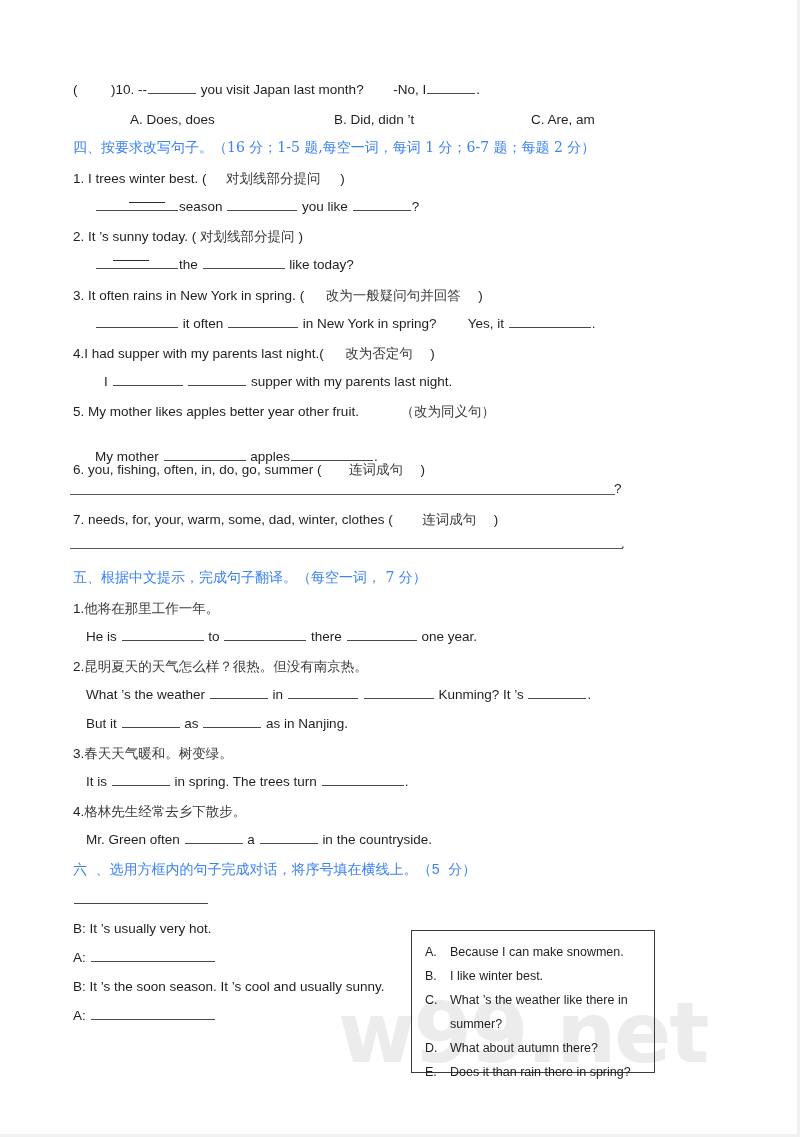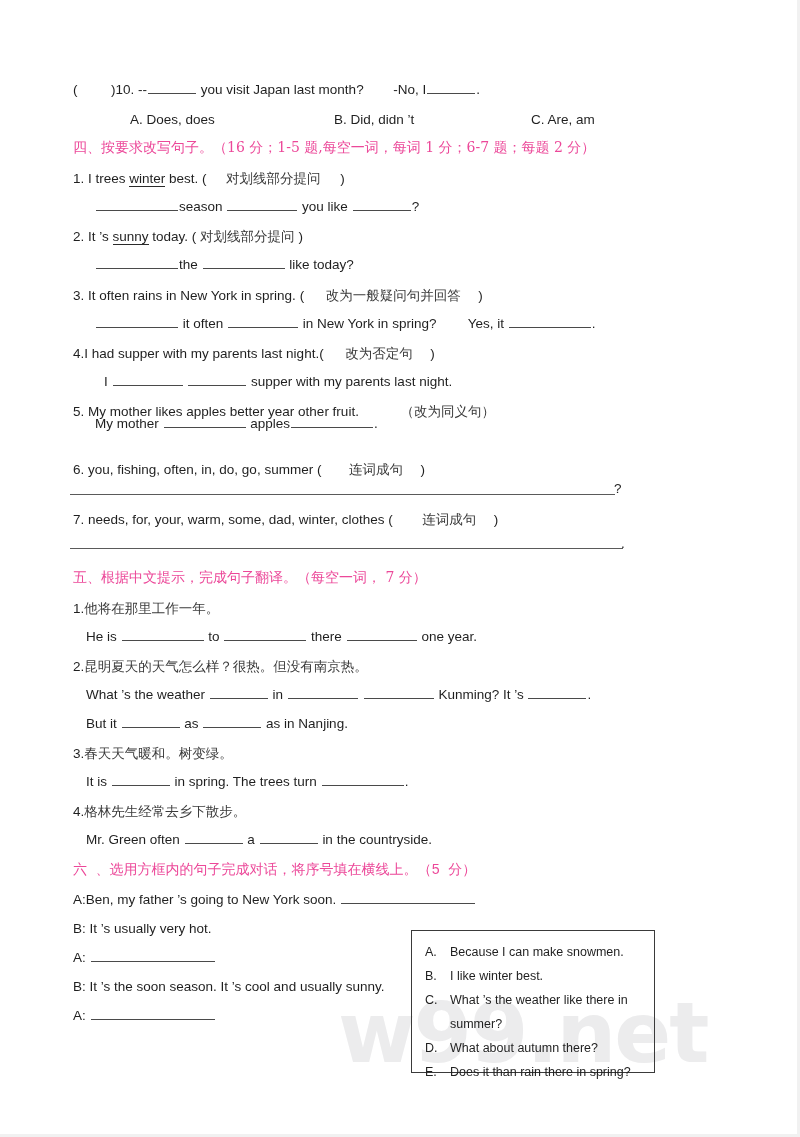--- a/index.html
+++ b/index.html
@@ -66,39 +66,39 @@
     color: #1f1f1f;
   }
   .cn {
     font-family: "DejaVu Sans", "Liberation Sans", sans-serif;
     font-size: 13.5px;
     color: #3a3a3a;
   }
   .heading {
     font-family: "DejaVu Serif", "Liberation Serif", serif;
     font-size: 14px;
-    color: #ec4899;
+    color: #3b82f6;
   }
 
   
   .blank {
     display: inline-block;
     border-bottom: 1px solid #4a4a4a;
     height: 11px;
     vertical-align: baseline;
     margin: 0 1px;
   }
   .b-sm { width: 48px; }
   .b-md { width: 58px; }
   .b-lg { width: 70px; }
   .b-xl { width: 82px; }
 
   .underword {
     border-bottom: 1px solid #2a2a2a;
-    padding-bottom: 0px;
+    padding-bottom: 16px;
   }
 
   
   .rule {
     position: absolute;
     border-bottom: 1px solid #5a5a5a;
     height: 0;
   }
 
   
@@ -190,21 +190,21 @@
     </div>
     <div class="line" style="left:104px; top:374px;">
       <span>I</span> <span class="blank b-lg"></span> <span class="blank b-md"></span> <span>supper with my parents last night.</span>
     </div>
 
     <div class="line" style="left:73px; top:403px;">
       <span>5. </span><span>My mother likes apples better year other fruit.</span>
       <span style="display:inline-block;width:34px;"></span>
       <span class="cn">（改为同义句）</span>
     </div>
-    <div class="line" style="left:95px; top:416px;">
+    <div class="line" style="left:95px; top:449px;">
       <span>My mother</span> <span class="blank b-xl"></span> <span>apples</span><span class="blank b-xl"></span><span>.</span>
     </div>
 
     <div class="line" style="left:73px; top:461px;">
       <span>6. </span><span>you, fishing, often, in, do, go, summer (</span>
       <span style="display:inline-block;width:20px;"></span>
       <span class="cn">连词成句</span>
       <span style="display:inline-block;width:10px;"></span>
       <span> )</span>
     </div>
@@ -250,21 +250,21 @@
     <div class="line" style="left:73px; top:803px;">
       <span>4.</span><span class="cn">格林先生经常去乡下散步。</span>
     </div>
     <div class="line" style="left:86px; top:832px;">
       <span>Mr. Green often</span> <span class="blank b-md"></span> <span>a</span> <span class="blank b-md"></span> <span>in the countryside.</span>
     </div>
 
     <div class="line heading" style="left:73px; top:862px;font-family:Liberation Mono, monospace;">六 、选用方框内的句子完成对话，将序号填在横线上。（5 分）</div>
 
     <div class="line" style="left:73px; top:892px;">
-      <span>A:Ben, my father  ’s going to New York soon.</span> <span class="blank" style="width:134px;"></span>
+       <span class="blank" style="width:134px;"></span>
     </div>
 
     <div class="line" style="left:73px; top:921px;">B: It ’s usually very hot.</div>
 
     <div class="line" style="left:73px; top:950px;">
       <span>A:</span> <span class="blank" style="width:124px;"></span>
     </div>
 
     <div class="line" style="left:73px; top:979px;">B: It ’s the soon season. It  ’s cool and usually sunny.</div>
 

